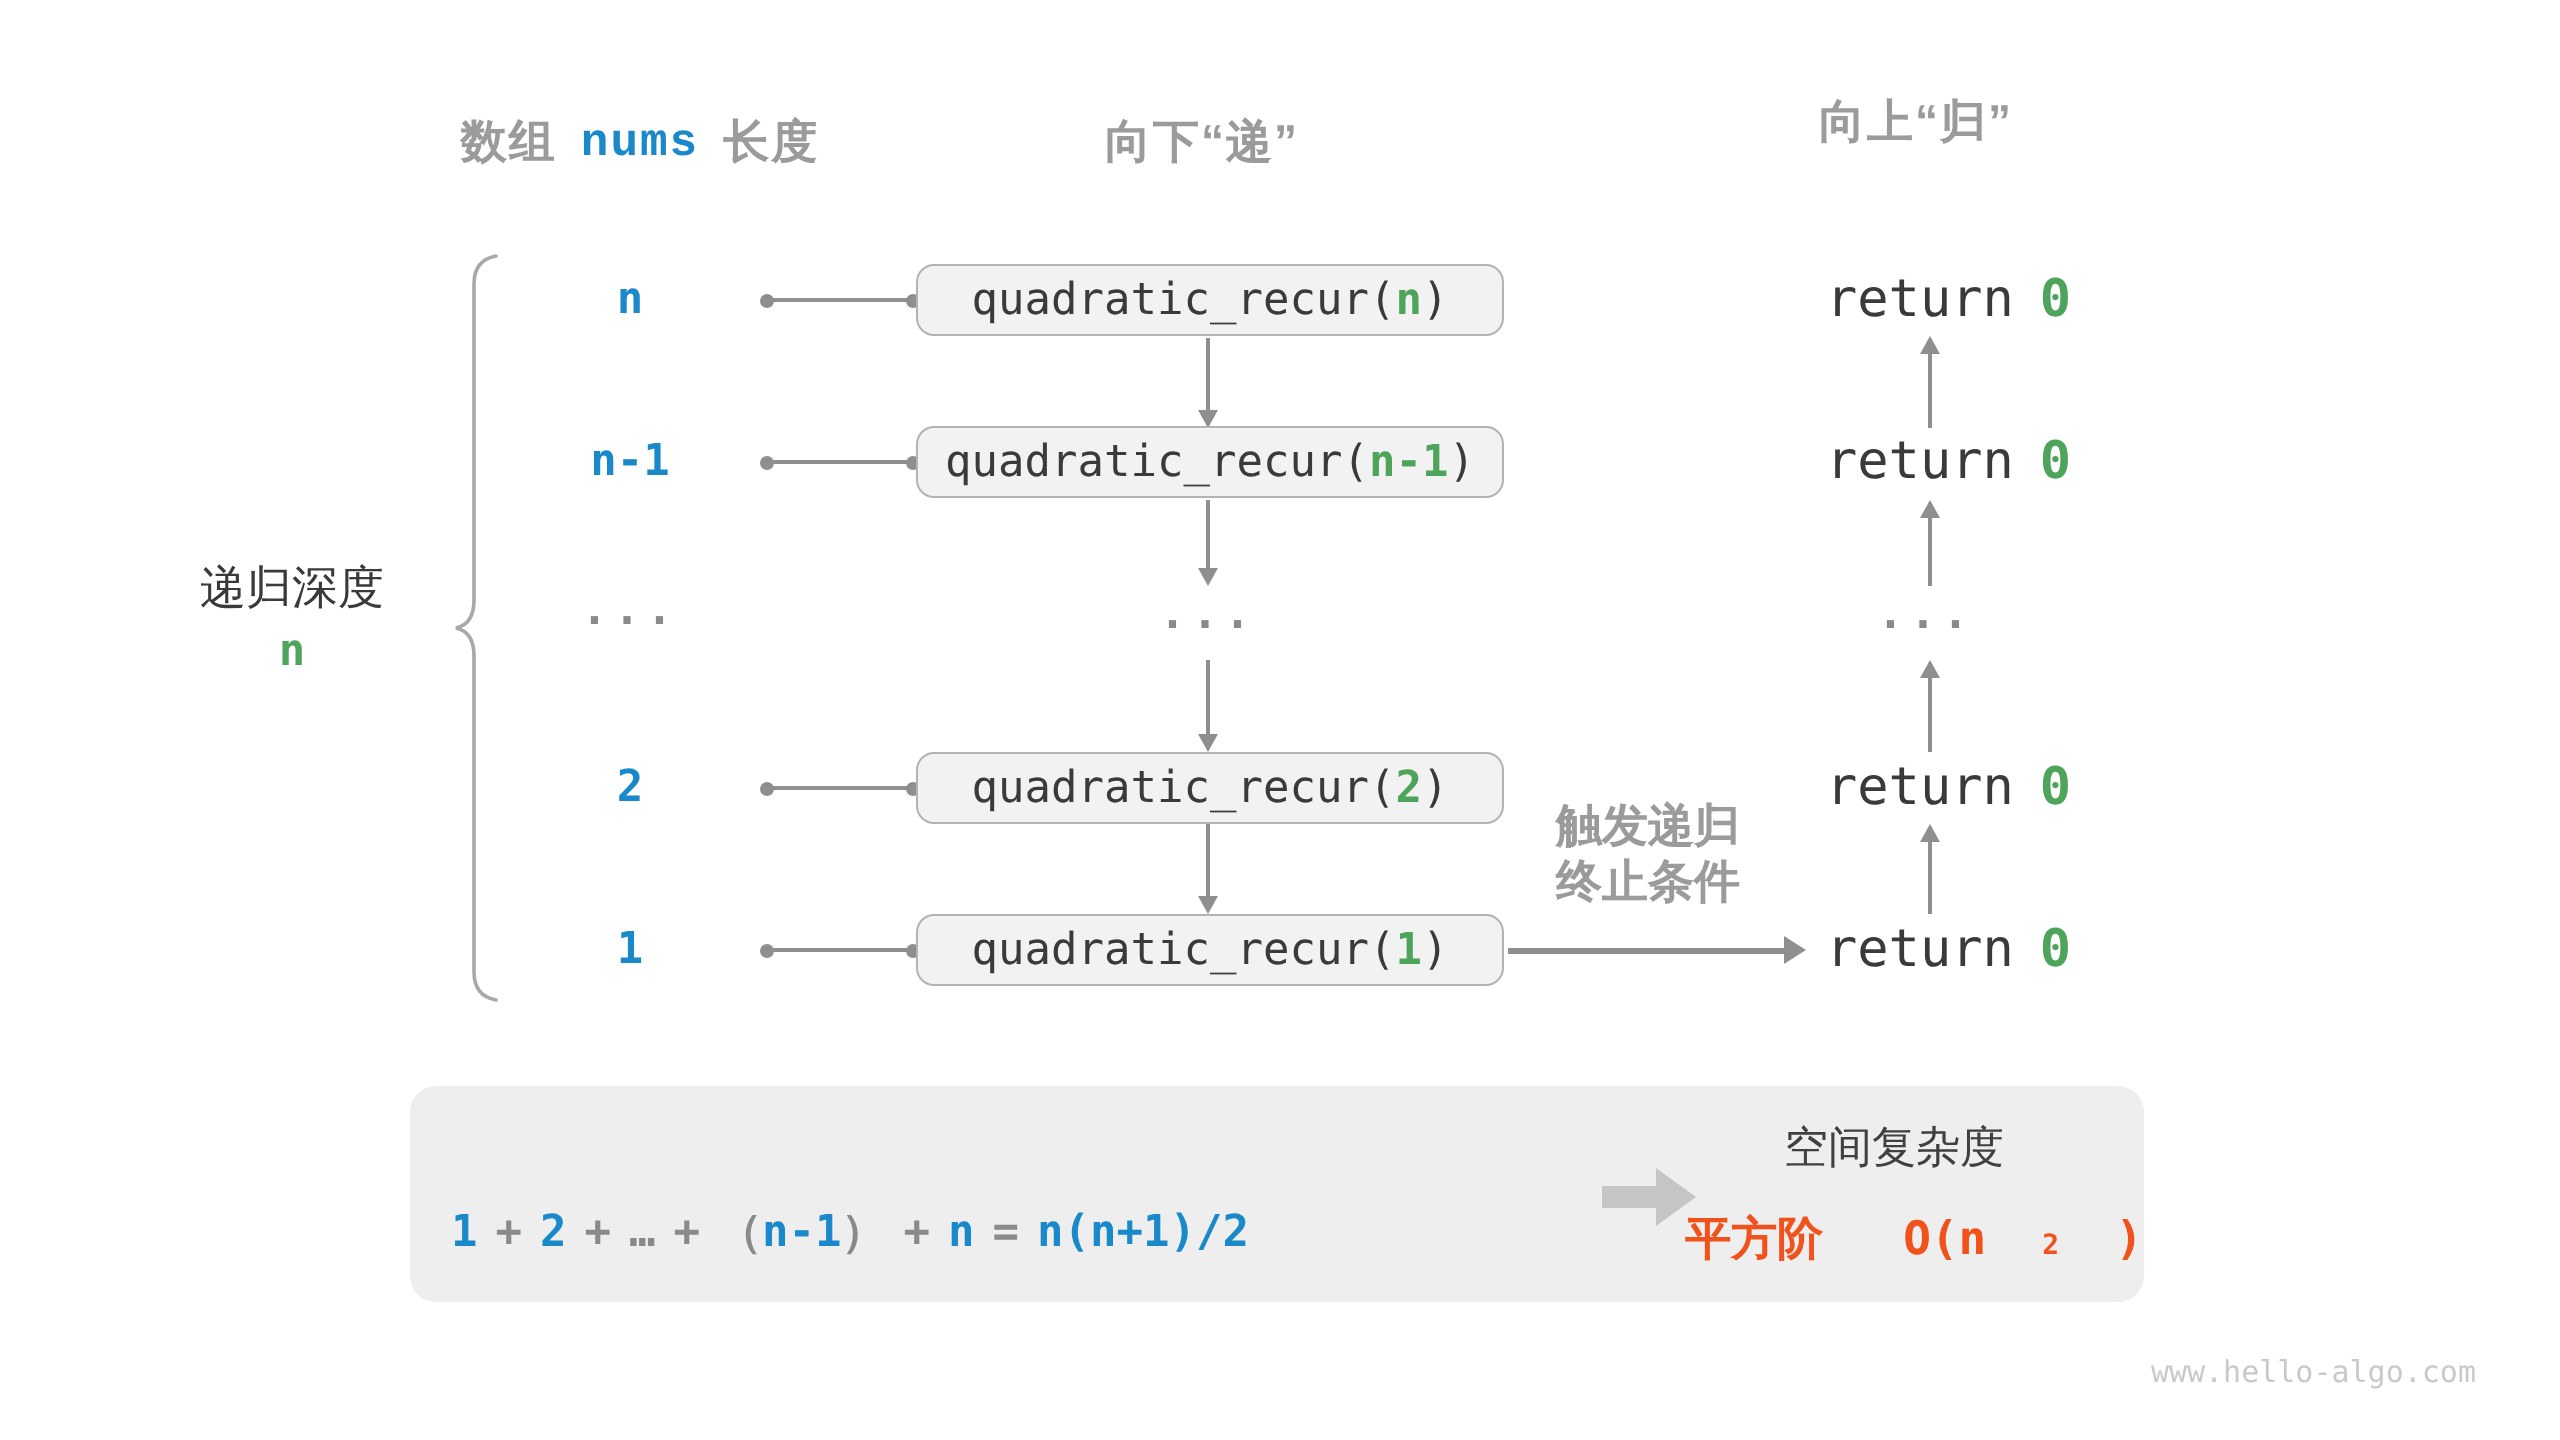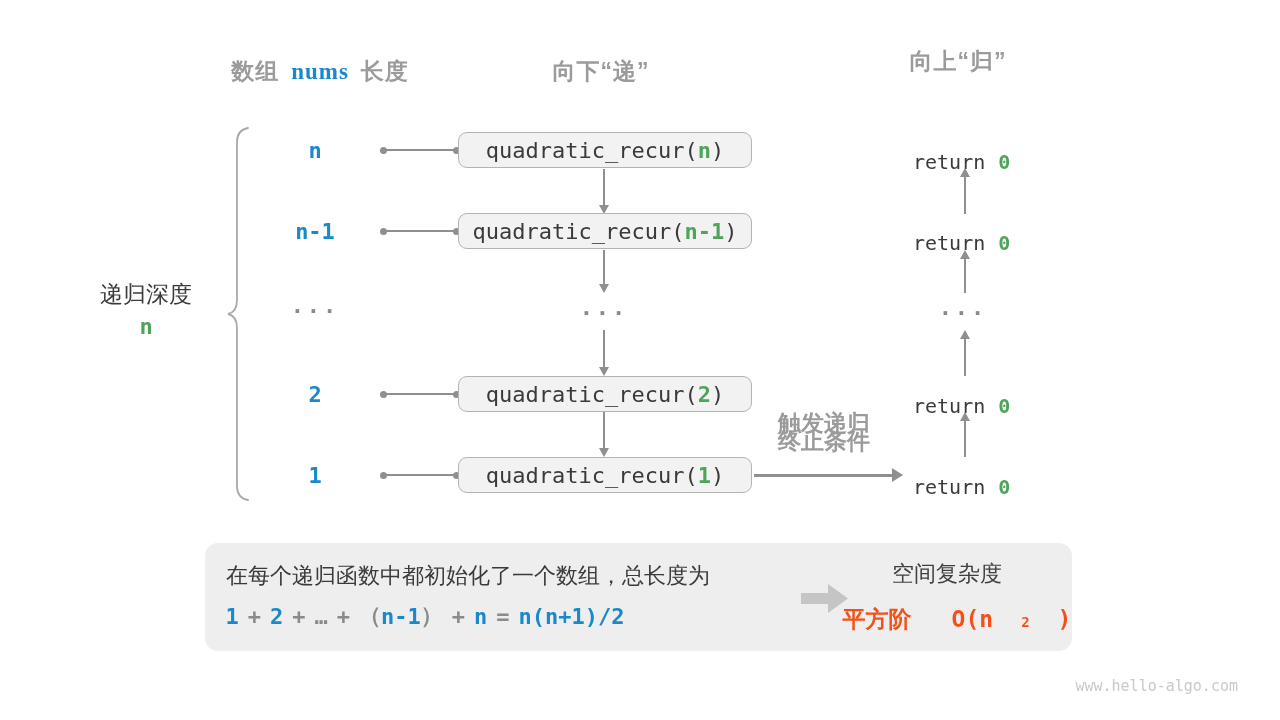--- a/index.html
+++ b/index.html
@@ -17,39 +17,39 @@
   *{margin:0;padding:0;box-sizing:border-box;}
   html,body{width:1280px;height:720px;overflow:hidden;background:#ffffff;
     font-family:"Liberation Sans","DejaVu Sans",sans-serif;}
   .stage{position:relative;width:1280px;height:656px;background:#fff;}
   .abs{position:absolute;}
   .ctr{transform:translate(-50%,-50%);}
   .mono{font-family:"DejaVu Sans Mono","Liberation Mono",monospace;}
 
   .header{font-size:23px;font-weight:bold;color:var(--gray-text);letter-spacing:1px;white-space:nowrap;
     display:flex;align-items:center;gap:12px;}
-  .header .code{color:var(--blue);font-family:Liberation Serif, serif;}
+  .header .code{color:var(--blue);font-family:Liberation Mono, monospace;}
 
   .depth-label{font-size:23px;color:var(--dark);font-weight:500;white-space:nowrap;font-family:Liberation Serif, serif;}
   .depth-var{font-size:22px;font-weight:bold;color:var(--green);}
 
   .row-label{font-size:22px;font-weight:bold;color:var(--blue);white-space:nowrap;}
 
   .connector{height:2px;background:var(--arrow);}
   .connector::before,.connector::after{content:"";position:absolute;top:-2.5px;width:7px;height:7px;
     border-radius:50%;background:var(--arrow);}
   .connector::before{left:-3px;}
   .connector::after{right:-2px;}
 
   .call-box{width:294px;height:36px;background:var(--box-fill);border:1.5px solid var(--box-border);
     border-radius:9px;display:flex;align-items:center;justify-content:center;
     font-size:22px;color:var(--dark);white-space:pre;}
   .call-box .green{color:var(--green);font-weight:bold;}
 
-  .return-stmt{height:26px;display:flex;align-items:center;font-size:20px;color:var(--dark);white-space:pre;margin-top:12px;}
+  .return-stmt{height:26px;display:flex;align-items:center;font-size:26px;color:var(--dark);white-space:pre;}
   .return-stmt .val{color:var(--green);font-weight:bold;margin-left:13px;}
 
   .dots{font-size:22px;font-weight:bold;color:#8a8a8a;letter-spacing:3px;
     transform:translate(-50%,-72%);}
 
   .arrow-down,.arrow-up{width:14px;}
   .arrow-down::before{content:"";position:absolute;left:6px;top:0;bottom:8px;width:2px;background:var(--arrow);}
   .arrow-down::after{content:"";position:absolute;left:2px;bottom:0;width:0;height:0;
     border-left:5px solid transparent;border-right:5px solid transparent;border-top:9px solid var(--arrow);}
   .arrow-up::before{content:"";position:absolute;left:6px;top:8px;bottom:0;width:2px;background:var(--arrow);}
@@ -130,25 +130,24 @@
 
   <div class="abs arrow-down" style="left:597px;top:412px;height:45px;"></div>
   <div class="abs arrow-up" style="left:958px;top:412px;height:45px;"></div>
 
   <div class="abs ctr row-label mono" style="left:315px;top:475px;">1</div>
   <div class="abs connector" style="left:383px;top:474px;width:75px;"></div>
   <div class="abs call-box mono" style="left:458px;top:457px;"><span>quadratic_recur(</span><span class="green">1</span><span>)</span></div>
   <div class="abs return-stmt mono" style="left:913px;top:462px;"><span>return</span><span class="val">0</span></div>
 
   <div class="abs arrow-right" style="left:754px;top:473.5px;width:139px;"></div>
-  <div class="abs ctr note-line" style="left:824px;top:423px;">触发递归</div>
+  <div class="abs ctr note-line" style="left:824px;top:413px;">触发递归</div>
   <div class="abs ctr note-line" style="left:824px;top:441px;">终止条件</div>
 
   <div class="abs panel" style="left:205px;top:543px;width:867px;height:108px;"></div>
-  <div class="abs ctr panel-text" style="left:468px;top:576px;">在每个递归函数中都初始化了一个数组，总长度为</div>
 
   <div class="abs ctr formula" style="left:425px;top:616px;">
     <span class="blue">1</span>
     <span class="gray">+</span>
     <span class="blue">2</span>
     <span class="gray">+</span>
     <span class="gray">…</span>
     <span class="gray">+</span>
     <span class="tok-group">
         <span class="gray">（</span>

